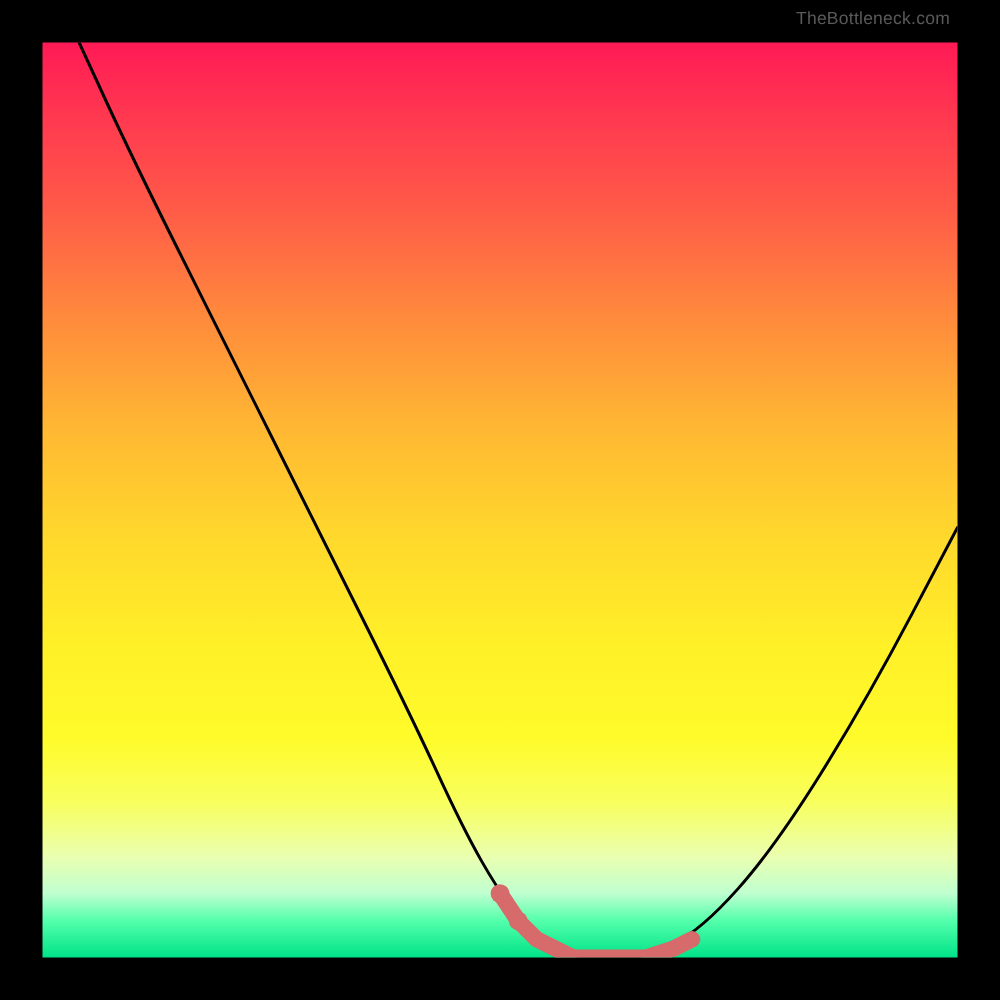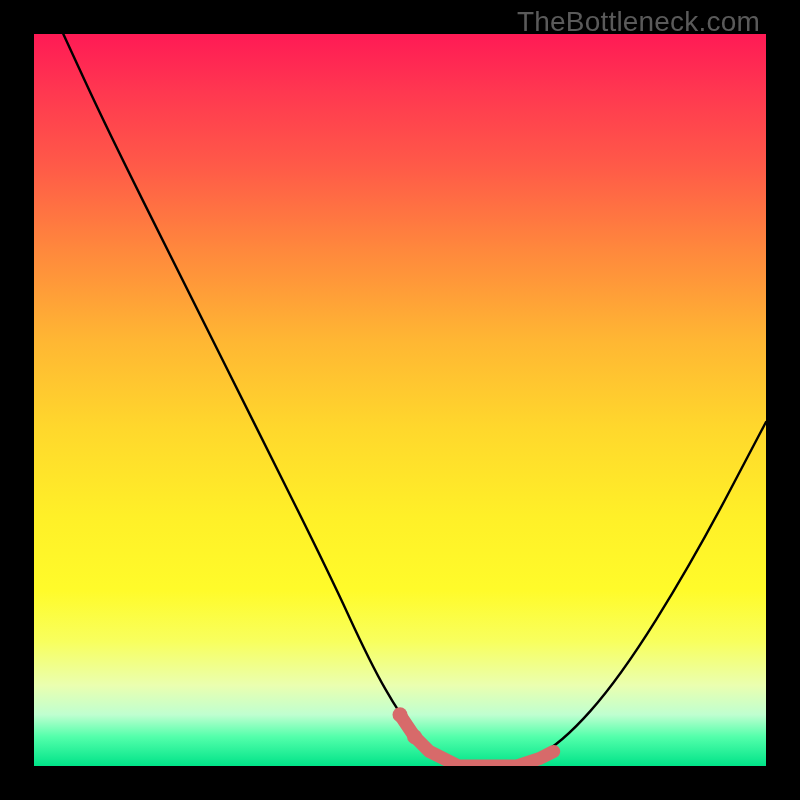--- a/index.html
+++ b/index.html
@@ -32,21 +32,21 @@
       #bfffd0 93%,
       #53ffab 96%,
       #00e388 100%
     );
   }
   .attribution {
     position: absolute;
     top: 6px;
     right: 40px;
     color: #5a5a5a;
-    font-size: 28px;
+    font-size: 14px;
     letter-spacing: 0.2px;
     font-weight: 500;
   }
   svg.curve {
     position: absolute;
     left: 0;
     top: 0;
     width: 732px;
     height: 732px;
   }

